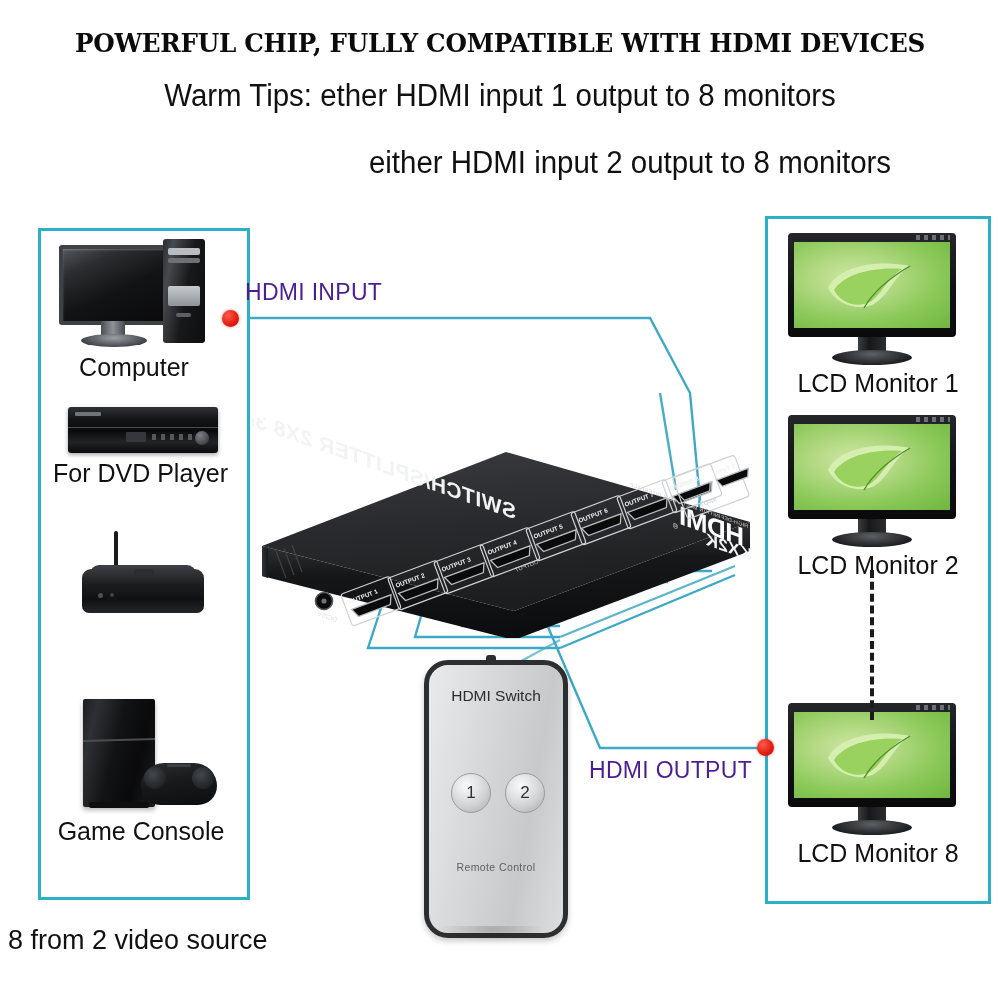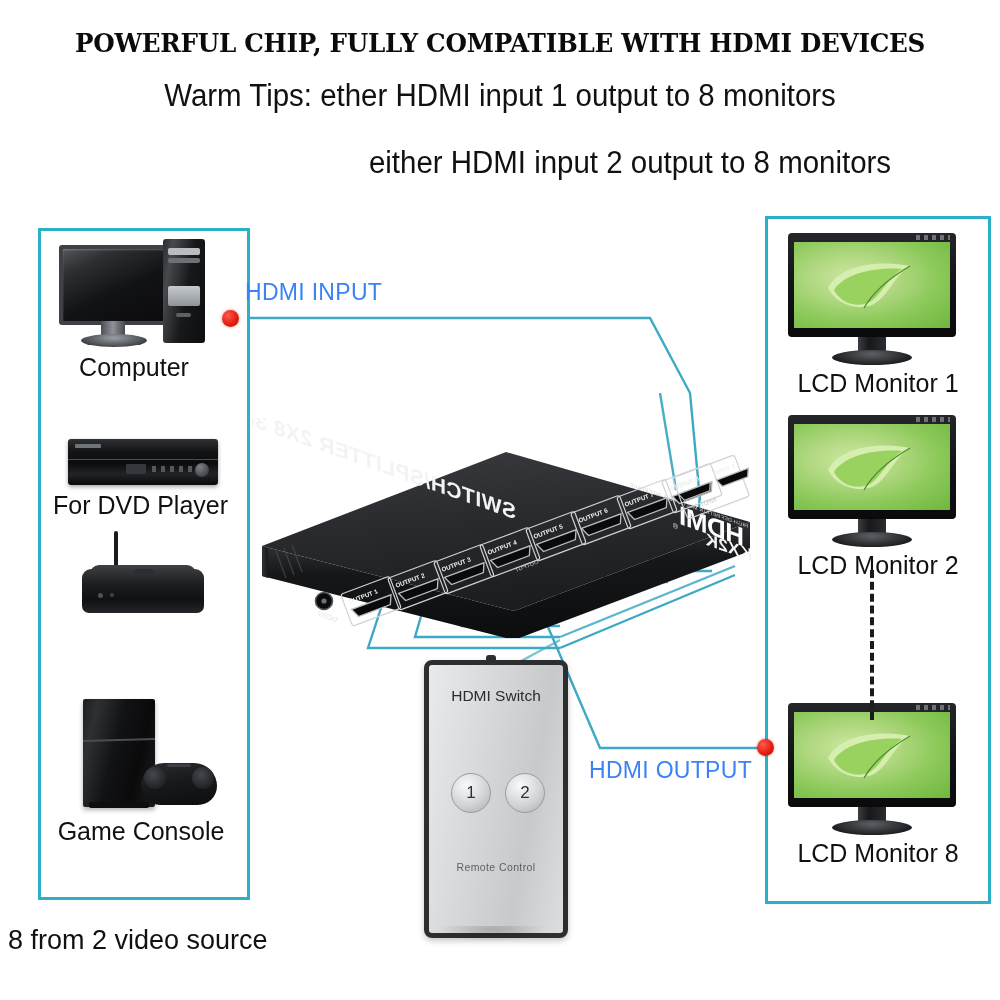--- a/index.html
+++ b/index.html
@@ -154,41 +154,41 @@
   
   #splitter{position:absolute;left:252px;top:418px;width:500px;height:220px;}
 
   .dashline{
     position:absolute;left:870px;top:570px;width:0;height:150px;
     border-left:4px dashed #1b1b1b;
   }
 
   
   .conn-label{
-    position:absolute;font-size:23px;color:#3b82f6;white-space:nowrap;letter-spacing:.3px;
+    position:absolute;font-size:23px;color:#4c1d95;white-space:nowrap;letter-spacing:.3px;
   }
   #lbl-hdmi-input{left:245px;top:279px;}
   #lbl-hdmi-output{left:589px;top:757px;}
 
   .dot{
     position:absolute;width:17px;height:17px;border-radius:50%;
     background:radial-gradient(circle at 35% 32%,#ff5a4e,#e01b0c 60%,#b3130a 100%);
     box-shadow:0 0 3px rgba(220,30,20,.6);
   }
   #dot-input{left:222px;top:310px;}
   #dot-output{left:757px;top:739px;}
 
   svg.wires{position:absolute;left:0;top:0;width:1000px;height:1000px;pointer-events:none;}
 
   
   #remote{position:absolute;left:424px;top:660px;width:134px;height:282px;}
   .remote-body{
     position:absolute;left:0;top:0;width:134px;height:268px;
     background:linear-gradient(100deg,#e9eaec 0%,#d5d7d9 40%,#c7c9cb 70%,#dcdee0 100%);
-    border:5px solid #2d2e30;border-radius:8px;
+    border:5px solid #2d2e30;border-radius:24px;
     box-shadow:0 3px 6px rgba(0,0,0,.22);
   }
   .remote-ir{position:absolute;left:62px;top:-5px;width:10px;height:7px;background:#2d2e30;border-radius:3px 3px 0 0;}
   .remote-title{
     position:absolute;left:0;top:22px;width:134px;text-align:center;
     font-size:15.5px;color:#2b2c2e;white-space:nowrap;
   }
   .remote-sub{
     position:absolute;left:0;top:196px;width:134px;text-align:center;
     font-size:10.5px;color:#5e6062;letter-spacing:.4px;white-space:nowrap;
@@ -255,21 +255,21 @@
         <div class="tower">
           <div class="bay b1"></div>
             <div class="bay b2"></div>
           <div class="bay b3"></div>
             <div class="led"></div>
         </div>
       </div>
       <div class="dev-label" style="top:108px;left:-10px;">Computer</div>
     </div>
 
-    <div class="dev" style="left:16px;top:176px;width:172px;height:92px;margin-top:32px;">
+    <div class="dev" style="left:16px;top:176px;width:172px;height:92px;">
       <div class="dvd" style="left:11px;top:0;">
         <div class="logo"></div>
           <div class="strip"></div>
         <div class="disp"></div>
           <div class="btns"></div>
           <div class="knob"></div>
       </div>
       <div class="dev-label" style="top:52px;left:-4px;">For DVD Player</div>
     </div>
 

